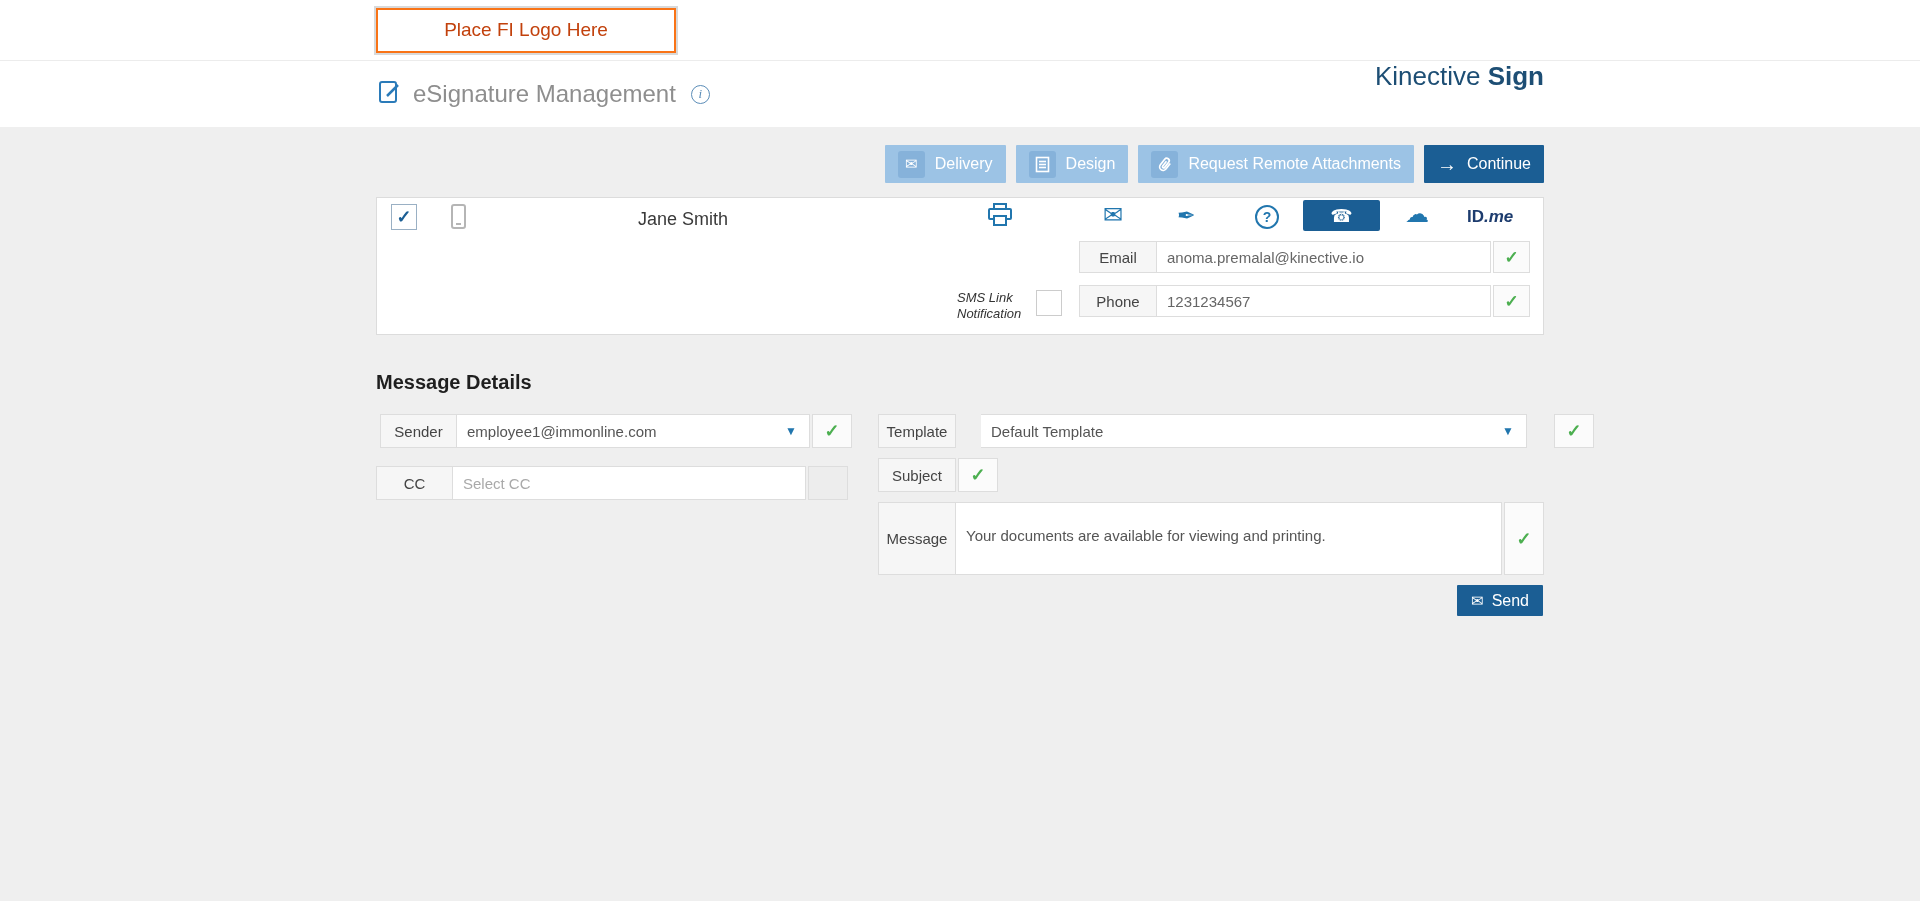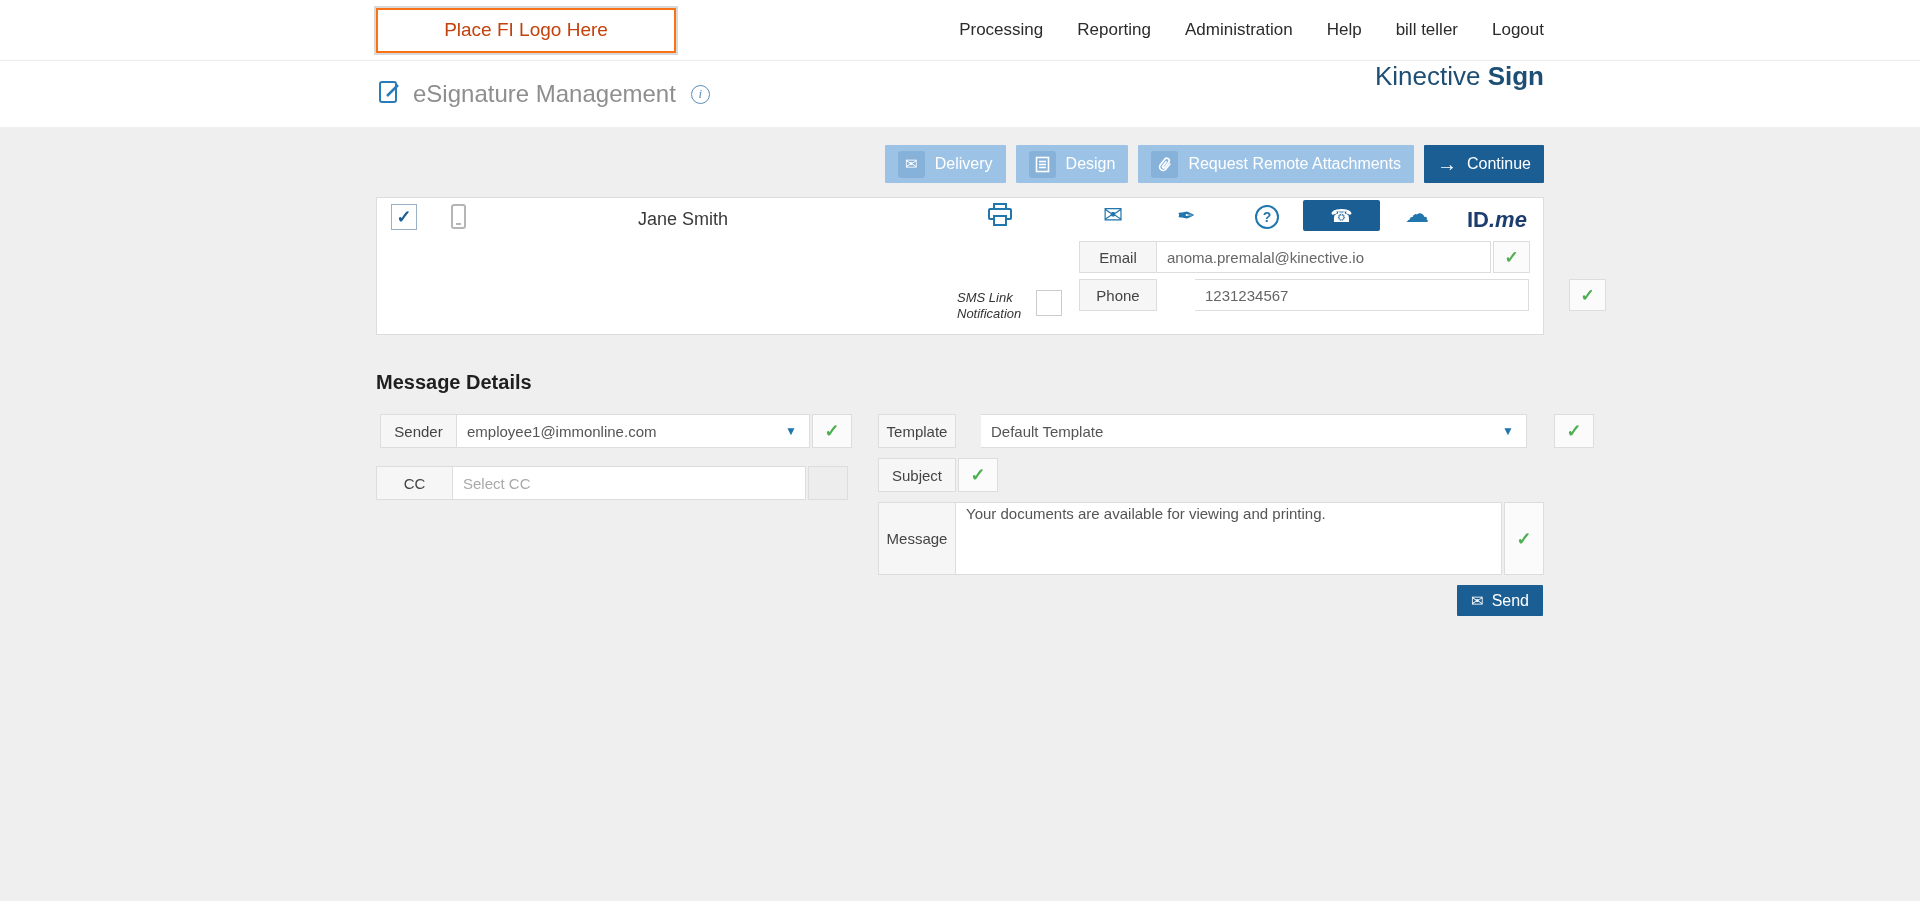--- a/index.html
+++ b/index.html
@@ -44,27 +44,27 @@
   .printer-icon { position:absolute; left:608px; top:4px; cursor:pointer; }
 
   .dm-icon { position:absolute; cursor:pointer; }
   .dm-email   { left:726px; top:3px;  font-size:24px; color:#2176ae; }
   .dm-pen     { left:800px; top:5px;  font-size:22px; color:#2176ae; }
   .dm-question{ left:878px; top:7px;  width:24px; height:24px; border:2px solid #2176ae; border-radius:50%;
                 color:#2176ae; font-size:14px; font-weight:bold; display:flex; align-items:center; justify-content:center; }
   .dm-phone   { left:926px; top:2px;  width:77px; height:31px; background:#1b5e94; border-radius:2px;
                 display:flex; align-items:center; justify-content:center; color:#fff; font-size:18px; }
   .dm-cloud   { left:1028px; top:2px; font-size:24px; color:#2176ae; }
-  .dm-idme    { left:1090px; top:9px; font-size:22px; color:#1d3c6e; }
+  .dm-idme    { left:1090px; top:9px; font-size:17px; color:#1d3c6e; }
   .dm-idme .id { font-weight:800; }
   .dm-idme .me { font-style:italic; font-weight:600; }
 
   .field-row { position:absolute; display:flex; }
   .row-email { left:702px; top:43px; }
-  .row-phone { left:702px; top:81px;gap:38px; }
+  .row-phone { left:702px; top:87px; }
   .f-label { width:78px; height:32px; background:#f6f6f6; border:1px solid #ddd; display:flex; align-items:center; justify-content:center;
              font-size:15px; color:#444; }
   .f-input { width:334px; height:32px; background:#fff; border:1px solid #ddd; border-left:none; padding:4px 10px; font-size:15px; color:#666;
              font-family:"Liberation Sans", sans-serif; outline:none; }
   .f-check { width:37px; height:32px; background:#fbfbfb; border:1px solid #ddd; margin-left:2px;
              display:flex; align-items:center; justify-content:center; color:#4caf50; font-size:17px; font-weight:bold; }
   .sms-label { position:absolute; left:580px; top:92px; width:74px; font-size:13px; color:#333; line-height:1.25;font-style:italic; }
   .sms-checkbox { position:absolute; left:659px; top:92px; width:26px; height:26px; background:#fff; border:1px solid #ccc; cursor:pointer; }
 
   
@@ -85,43 +85,35 @@
   .caret { position:absolute; right:12px; top:50%; transform:translateY(-50%); color:#2176ae; font-size:12px; }
   .m-input { width:353px; height:34px; background:#fff; border:1px solid #ddd; border-left:none; padding:0 10px; font-size:15px; color:#555;
              font-family:"Liberation Sans", sans-serif; outline:none; }
   .m-input-r { width:546px; }
   .m-input::placeholder { color:#a9a9a9; }
   .m-check { width:40px; height:34px; background:#fbfbfb; border:1px solid #ddd; margin-left:2px;
              display:flex; align-items:center; justify-content:center; color:#4caf50; font-size:18px; font-weight:bold; }
   .m-check-r { width:40px; }
   .m-empty { width:40px; height:34px; background:#ededed; border:1px solid #ddd; margin-left:2px; }
   .msg-label { height:73px; }
-  .msg-area { width:546px; height:73px; background:#fff; border:1px solid #ddd; border-left:none; padding:2px 10px; font-size:15px; color:#555;
+  .msg-area { width:546px; height:73px; background:#fff; border:1px solid #ddd; border-left:none; padding:24px 10px; font-size:15px; color:#555;
               font-family:"Liberation Sans", sans-serif; resize:none; outline:none; }
   .msg-check { height:73px; }
 
   .send-btn { position:absolute; right:1px; top:171px; height:31px; background:#1b5e94; color:#fff; display:flex; align-items:center;
               gap:8px; padding:0 14px; font-size:16px; cursor:pointer; border-radius:1px; }
   .send-btn .env { font-size:15px; }
 </style>
 </head>
 <body>
 
 <div class="topbar">
   <div class="container">
     <div class="logo-box">
       <span>Place FI Logo Here</span>
-    </div>
-    <div class="nav">
-      <span>Processing</span>
-      <span>Reporting</span>
-      <span>Administration</span>
-      <span>Help</span>
-      <span>bill teller</span>
-      <span>Logout</span>
     </div>
   </div>
 </div>
 
 <div class="header">
   <div class="container">
     <div class="header-left">
       <span>
         <svg width="27" height="27" viewBox="0 0 27 27" fill="none" stroke="#2b7bb9" stroke-width="2">
           <rect x="4" y="3" width="16" height="20" rx="2"></rect>

